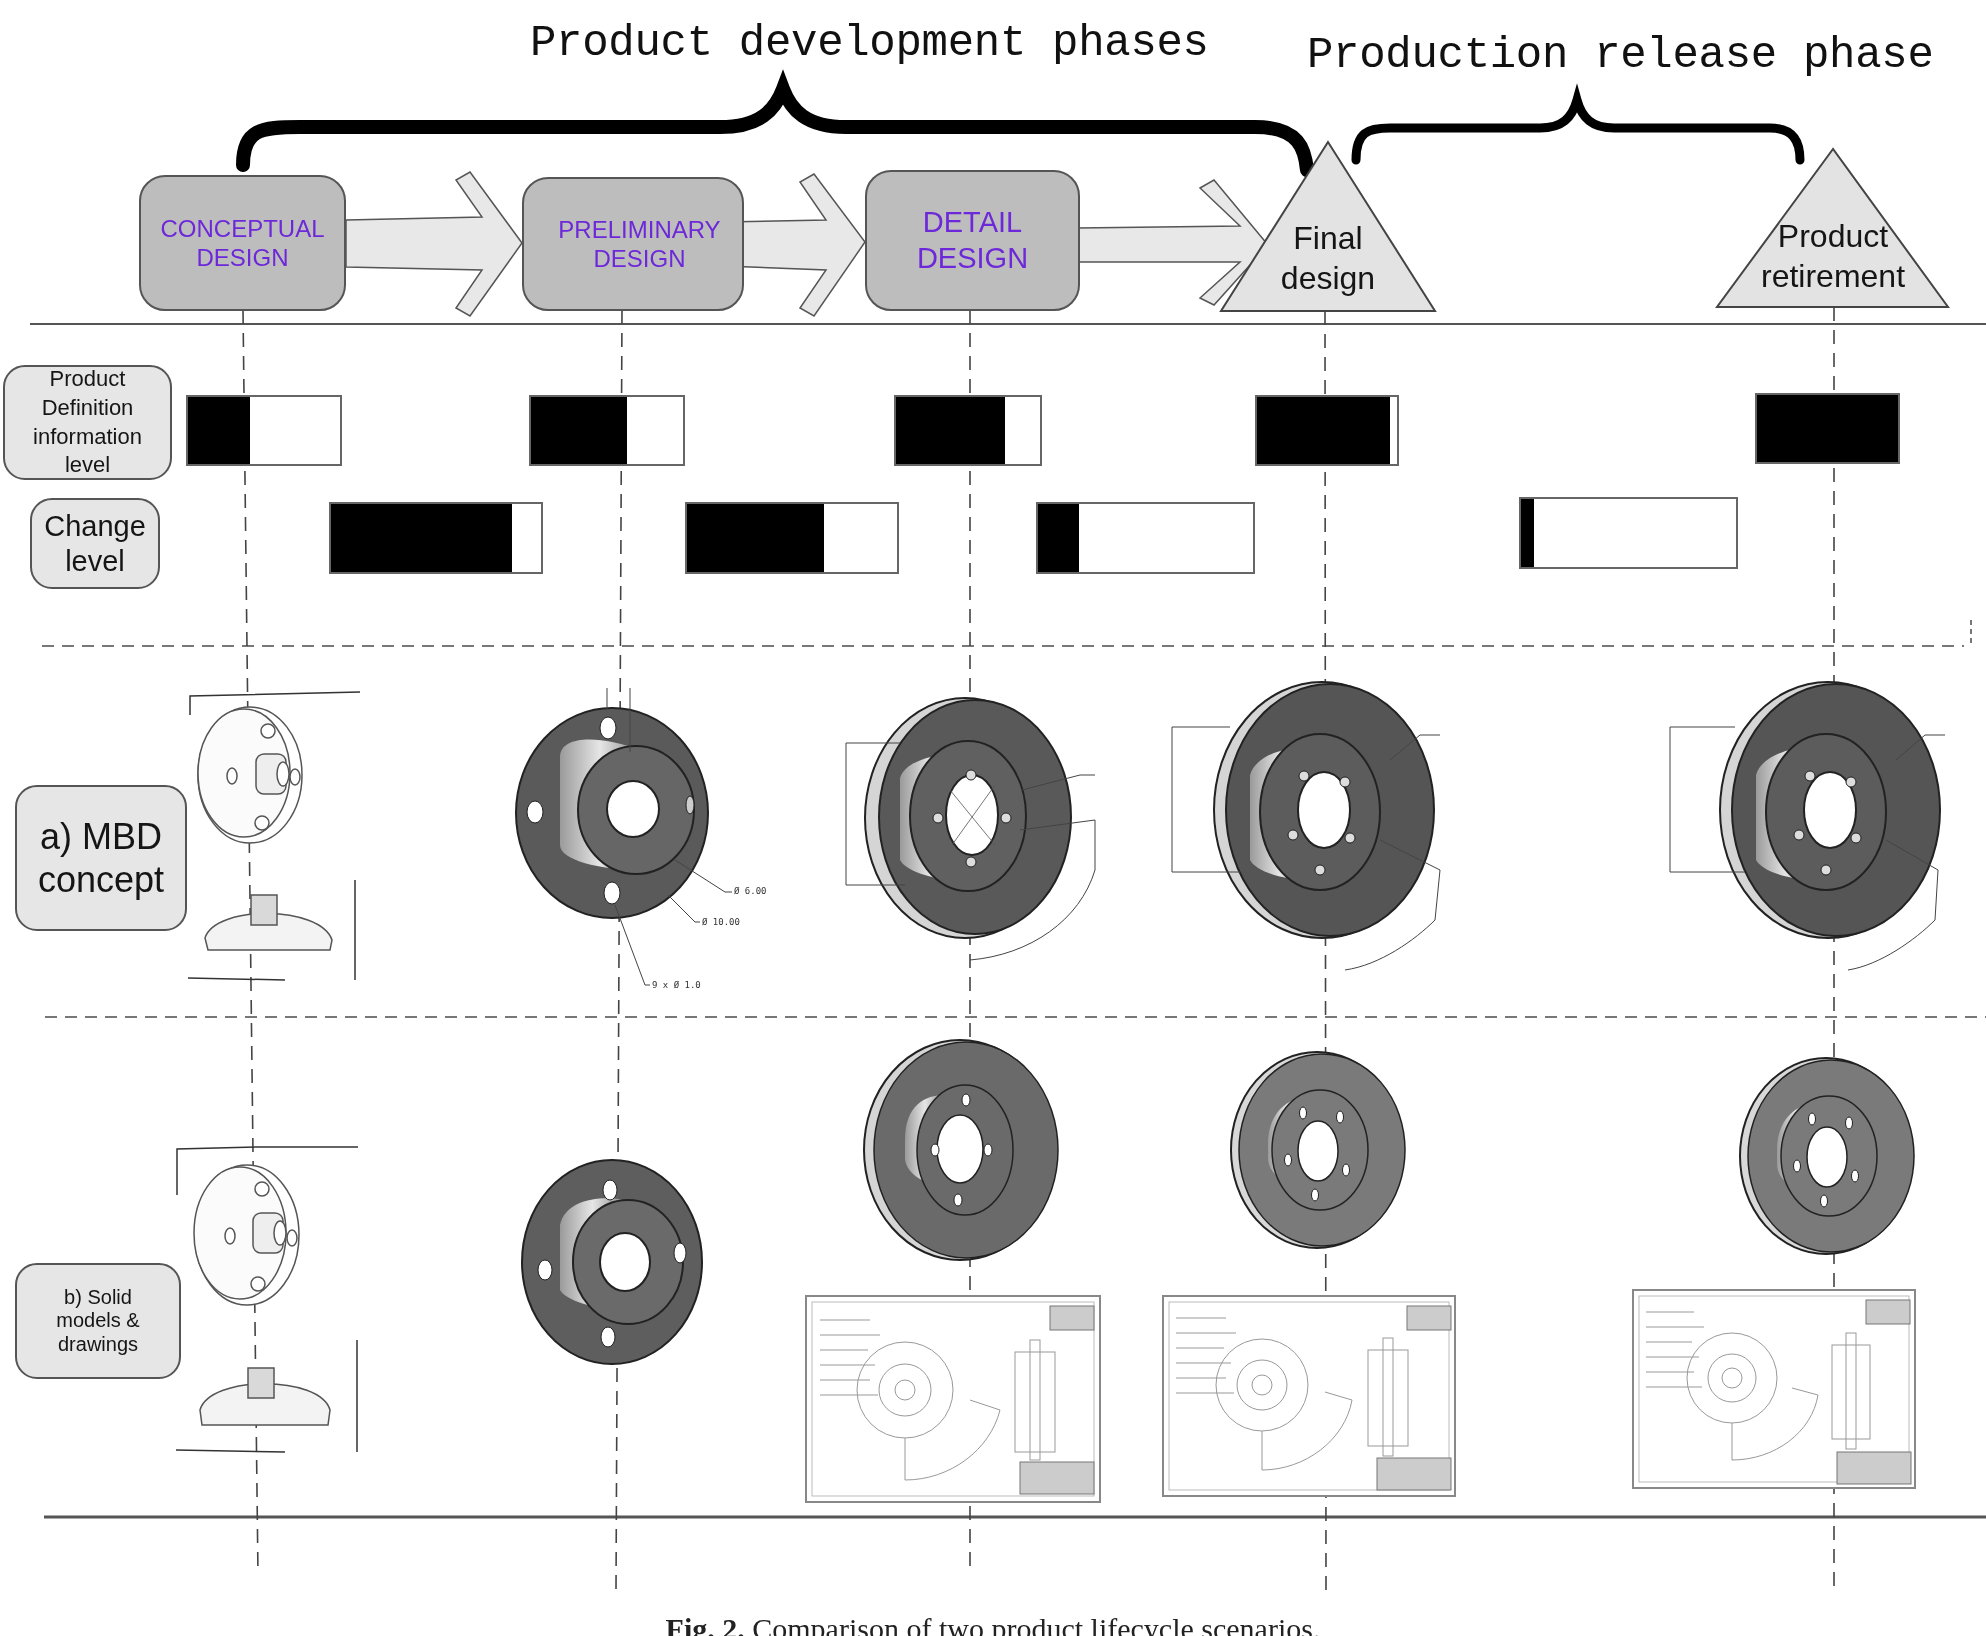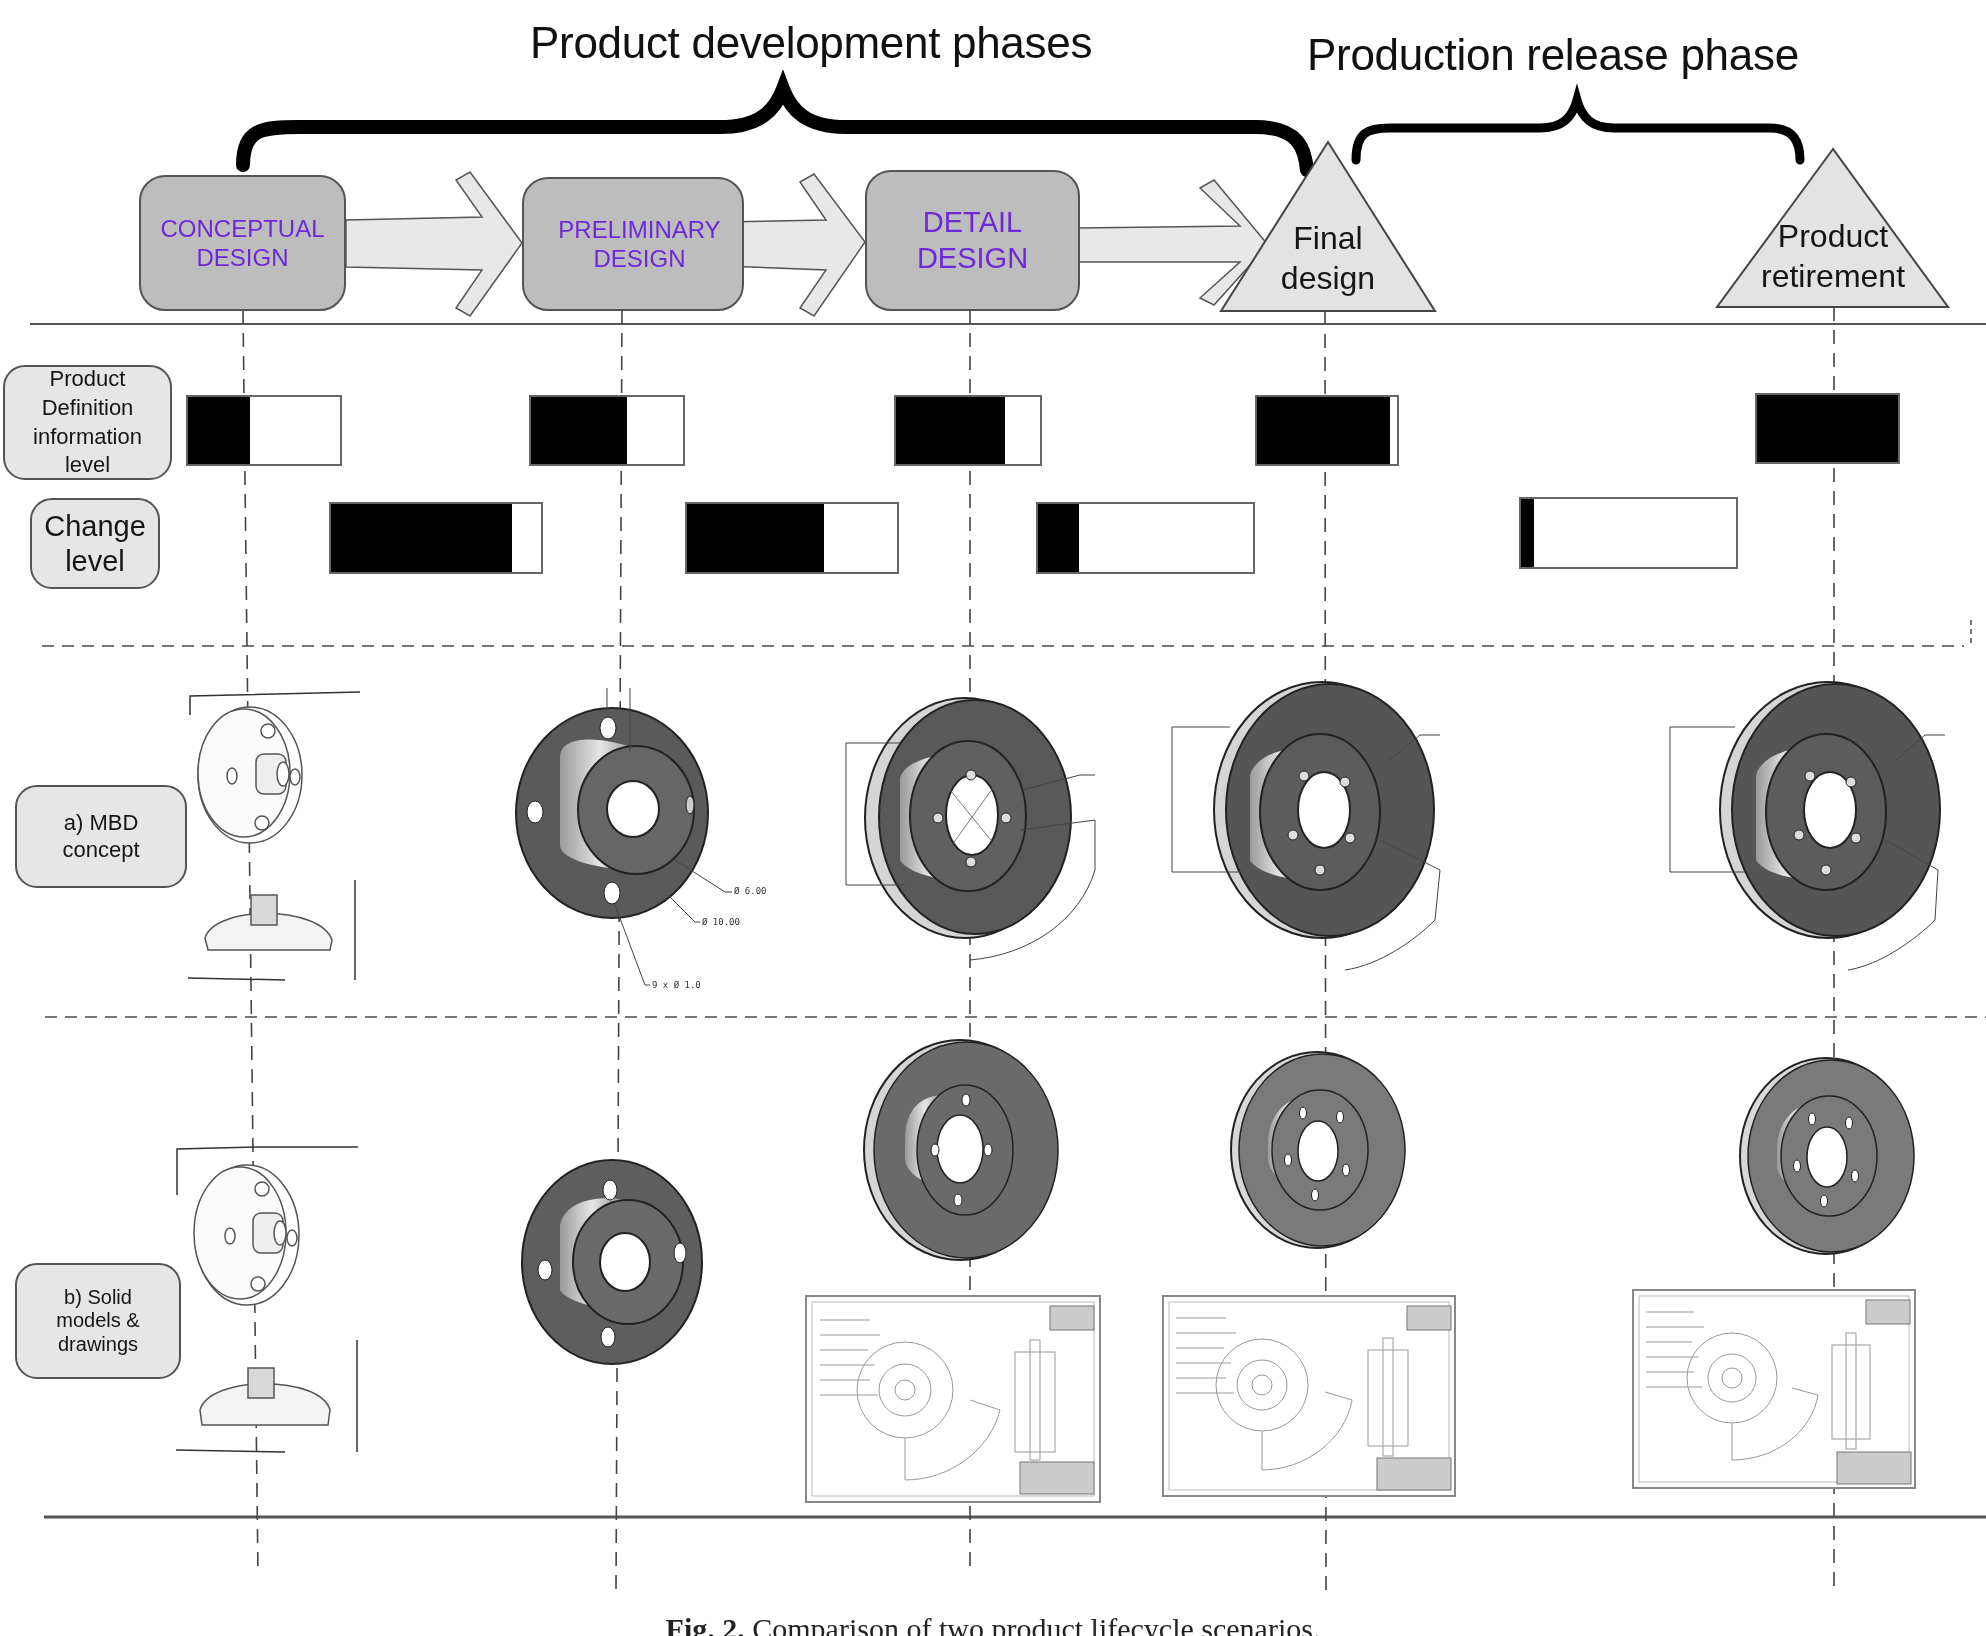--- a/index.html
+++ b/index.html
@@ -1,19 +1,19 @@
 <!DOCTYPE html>
 <html><head>
 <meta charset="utf-8">
 <style>
   html, body { margin: 0; padding: 0; background: #ffffff; }
   body { width: 1986px; height: 1636px; position: relative; overflow: hidden;
          font-family: "Liberation Sans", sans-serif; color: #111; }
   svg.canvas { position: absolute; left: 0; top: 0; }
-  .phase-title { position: absolute; font-family: Liberation Sans, sans-serif; font-size: 44px;
+  .phase-title { position: absolute; font-family: Liberation Mono, monospace; font-size: 44px;
                  color: #111; white-space: nowrap; letter-spacing: -0.3px; }
   .stage-box { position: absolute; background: #bdbdbd; border: 2px solid #555;
                border-radius: 26px; display: flex; align-items: center; justify-content: center;
                text-align: center; box-sizing: border-box; }
   .stage-box span { display: block; line-height: 1.22; color: #6d28d9; }
   .tri-label { position: absolute; text-align: center; font-size: 32px; line-height: 1.25;
                color: #151515; }
   .row-label { position: absolute; background: #e6e6e6; border: 2px solid #555;
                border-radius: 22px; box-sizing: border-box; display: flex;
                align-items: center; justify-content: center; text-align: center; color: #151515; }
@@ -324,21 +324,21 @@
     <span>information</span>
     <span>level</span>
   </div>
 </div>
 <div class="row-label" style="left:30px; top:498px; width:130px; height:91px; font-size:29px; line-height:1.2;">
   <div>
     <span>Change</span>
     <span>level</span>
   </div>
 </div>
-<div class="row-label" style="left:15px; top:785px; width:172px; height:103px; font-size:22px; line-height:1.2;">
+<div class="row-label" style="left:15px; top:785px; width:172px; height:146px; font-size:36px; line-height:1.2;">
   <div>
     <span>a) MBD</span>
     <span>concept</span>
   </div>
 </div>
 <div class="row-label" style="left:15px; top:1263px; width:166px; height:116px; font-size:20px; line-height:1.17;">
   <div>
     <span>b) Solid</span>
     <span>models &amp;</span>
     <span>drawings</span>

